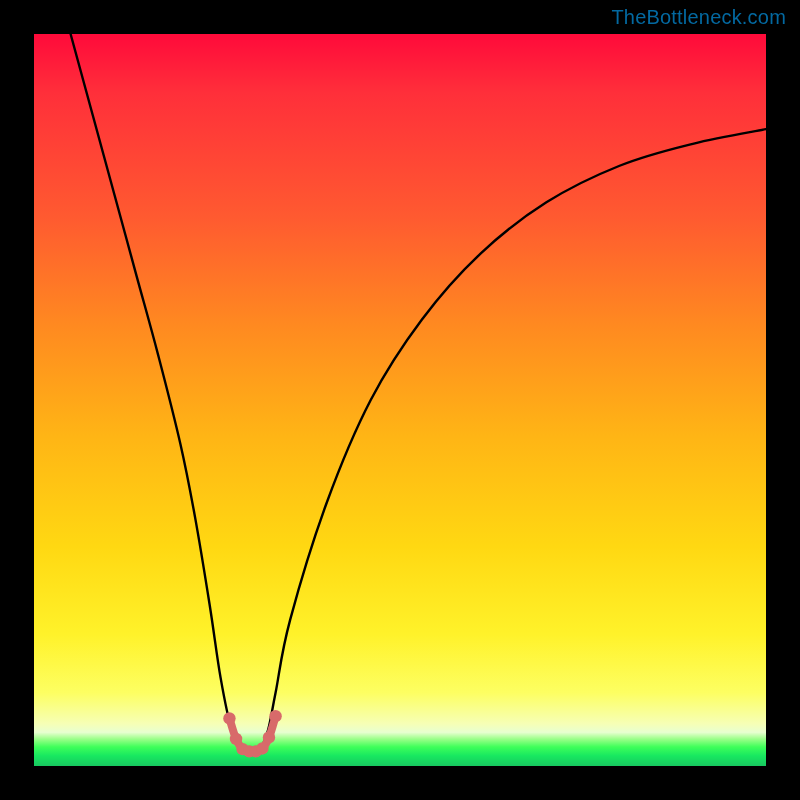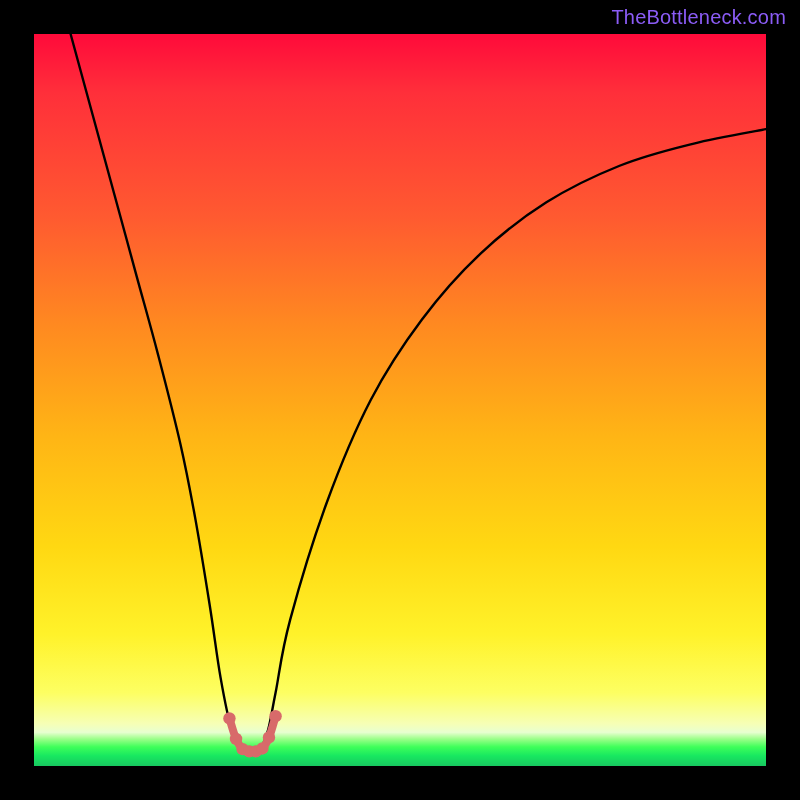--- a/index.html
+++ b/index.html
@@ -41,21 +41,21 @@
       #9cff8a 96.3%,
       #3eff5a 97.4%,
       #18e860 98.6%,
       #18c860 100%
     );
   }
   .watermark {
     position: absolute;
     top: 6px;
     right: 14px;
-    color: #8b5cf6;
+    color: #0369a1;
     font-size: 20px;
     letter-spacing: 0.2px;
     user-select: none;
   }
   svg.curve-layer {
     position: absolute;
     left: 0;
     top: 0;
     width: 732px;
     height: 732px;

